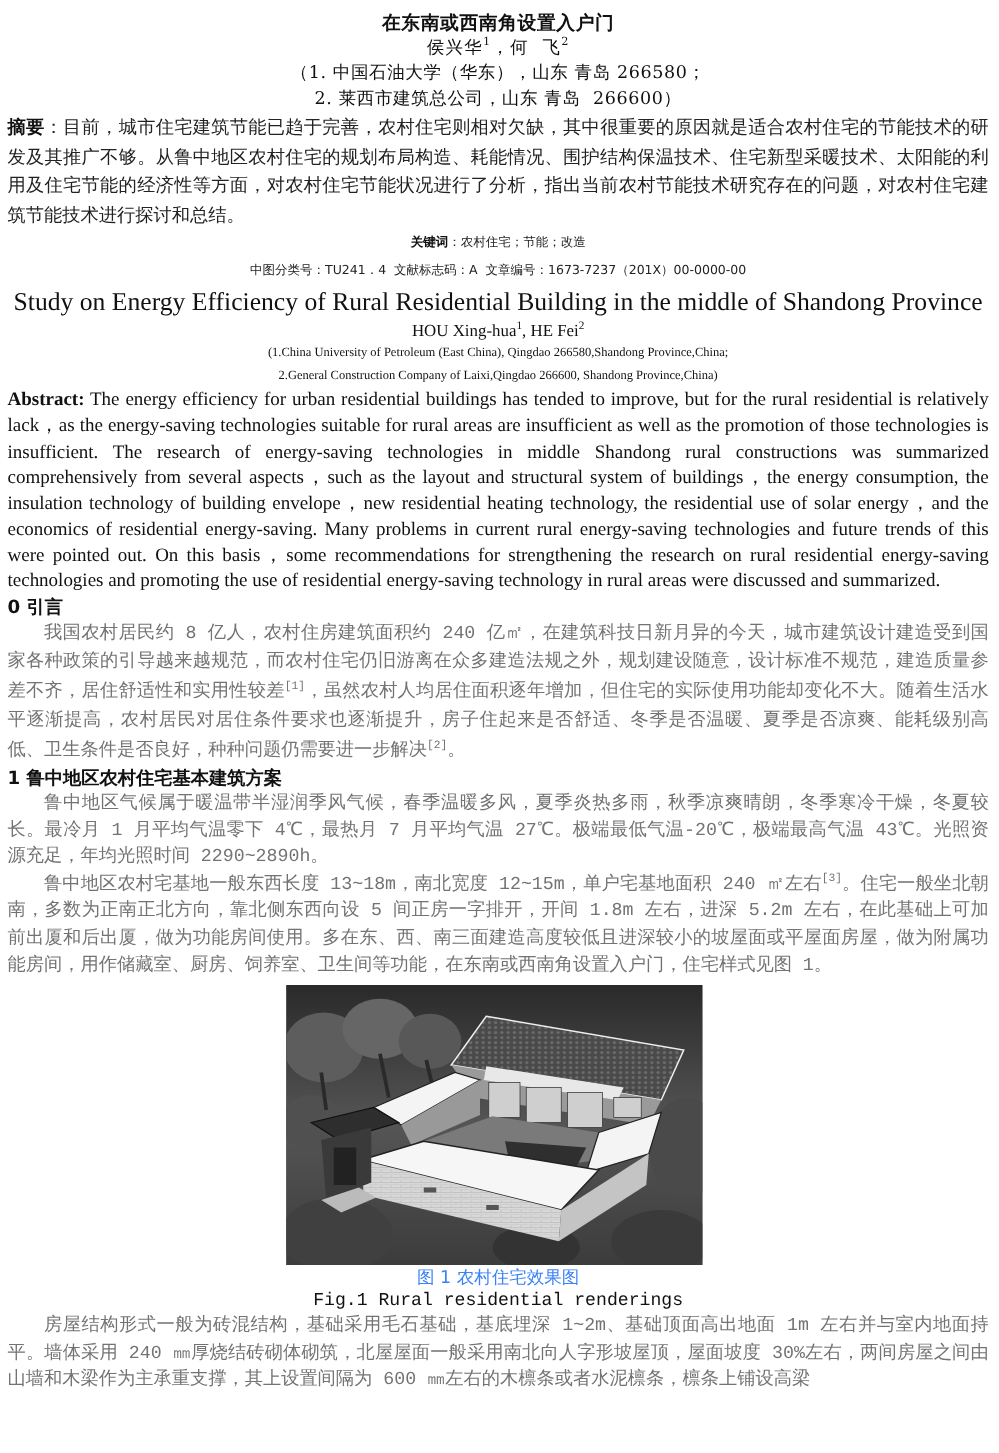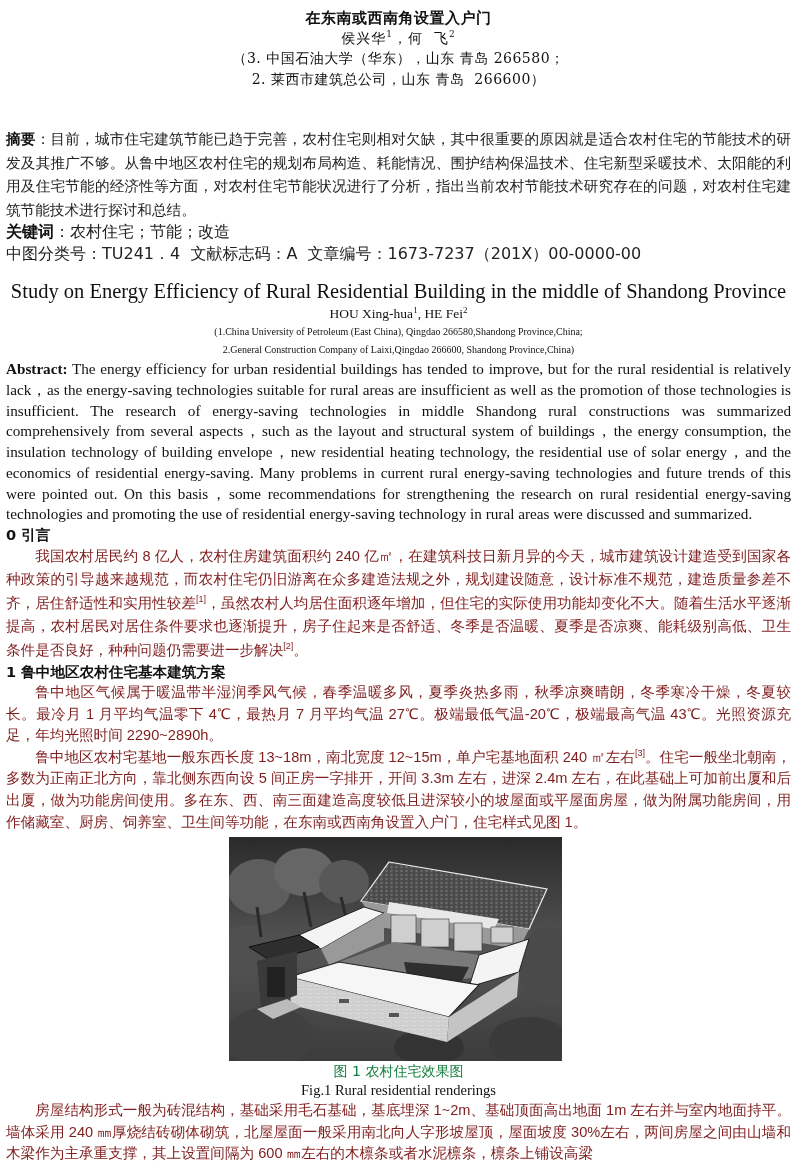--- a/index.html
+++ b/index.html
@@ -5,48 +5,48 @@
   html, body { margin: 0; padding: 0; background: #ffffff; }
   body {
     width: 799px; height: 1162px; overflow: hidden; position: relative;
     color: #111; font-family: "Liberation Serif", "DejaVu Serif", serif;
   }
   .page { position: absolute; left: 6px; top: 8px; width: 785px; }
   .center { text-align: center; }
   .cn-title { font-size: 15px; font-weight: bold; line-height: 20px; font-family: "DejaVu Sans", sans-serif; letter-spacing: 0.5px; }
   .cn-authors { font-size: 14px; line-height: 20px; font-family: "DejaVu Serif", serif; letter-spacing: 1px; }
   .cn-affil { font-size: 14px; line-height: 21px; font-family: "DejaVu Serif", serif; letter-spacing: 0.5px; }
-  .cn-par { font-size: 14.6px; line-height: 23.6px; text-align: justify; font-family: "DejaVu Sans", sans-serif; color: #222; margin-top: 37px; }
+  .cn-par { font-size: 14.6px; line-height: 23.6px; text-align: justify; font-family: "DejaVu Sans", sans-serif; color: #222; }
   .cn-par b, .lbl { font-weight: bold; color: #111; }
-  .cn-line { font-size: 16px; line-height: 22px; font-family: "DejaVu Sans", sans-serif; color: #222; }
-  .en-title { font-size: 20.5px; line-height: 25px; margin-top: 14px; font-family: "Liberation Serif", serif; }
+  .cn-line { font-size: 10px; line-height: 22px; font-family: "DejaVu Sans", sans-serif; color: #222; text-align: center; }
+  .en-title { font-size: 20.5px; line-height: 25px; margin-top: 2px; font-family: "Liberation Serif", serif; }
   .en-authors { font-size: 13.5px; line-height: 19px; font-family: Liberation Serif, serif; }
   .en-affil { font-size: 10px; line-height: 18px; font-family: "Liberation Serif", serif; }
   .en-par { font-size: 15.2px; line-height: 20.7px; text-align: justify; font-family: "Liberation Serif", serif; }
   .sec-head { font-size: 14.6px; line-height: 20px; font-weight: bold; font-family: "DejaVu Sans", sans-serif; }
-  .body-par { font-size: 14.6px; line-height: 21.6px; text-align: justify; text-indent: 2em; font-family: Liberation Sans, sans-serif; color: #7f1d1d; }
+  .body-par { font-size: 14.6px; line-height: 21.6px; text-align: justify; text-indent: 2em; font-family: Liberation Mono, monospace; color: #737373; }
   sup { font-size: 9px; line-height: 0; vertical-align: super; }
   .figure { position: relative; width: 333px; height: 224px; margin: 4px auto 0 auto; left: -3px;
     background: #3a3a3a; overflow: hidden; }
   .figure svg { display: block; }
-  .cap-cn { font-size: 14px; line-height: 19px; font-family: "DejaVu Sans", sans-serif; color: #15803d; margin-top: 1px; }
-  .cap-en { font-size: 14.5px; line-height: 19px; font-family: Liberation Serif, serif; text-align: center; }
+  .cap-cn { font-size: 14px; line-height: 19px; font-family: "DejaVu Sans", sans-serif; color: #3b82f6; margin-top: 1px; }
+  .cap-en { font-size: 14.5px; line-height: 19px; font-family: Liberation Mono, monospace; text-align: center; }
 </style>
 </head>
 <body>
 
 <div class="page">
 
   <div class="center cn-title">在东南或西南角设置入户门</div>
 
   <div class="center cn-authors">
     <span>侯兴华</span><sup>1</sup><span>，</span><span style="white-space:pre">何  飞</span><sup>2</sup>
   </div>
 
-  <div class="center cn-affil">（3. 中国石油大学（华东），山东 青岛 266580；</div>
+  <div class="center cn-affil">（1. 中国石油大学（华东），山东 青岛 266580；</div>
   <div class="center cn-affil" style="white-space:pre">2. 莱西市建筑总公司，山东 青岛  266600）</div>
 
   <div class="cn-par">
     <span class="lbl">摘要</span><span>：目前，城市住宅建筑节能已趋于完善，农村住宅则相对欠缺，其中很重要的原因就是适合农村住宅的节能技术的研发及其推广不够。从鲁中地区农村住宅的规划布局构造、耗能情况、围护结构保温技术、住宅新型采暖技术、太阳能的利用及住宅节能的经济性等方面，对农村住宅节能状况进行了分析，指出当前农村节能技术研究存在的问题，对农村住宅建筑节能技术进行探讨和总结。</span>
   </div>
 
   <div class="cn-line">
     <span class="lbl">关键词</span><span>：农村住宅；节能；改造</span>
   </div>
 
@@ -69,21 +69,21 @@
   <div class="sec-head">0 引言</div>
   <div class="body-par" style="line-height:23.4px">
     <span>我国农村居民约 8 亿人，农村住房建筑面积约 240 亿㎡，在建筑科技日新月异的今天，城市建筑设计建造受到国家各种政策的引导越来越规范，而农村住宅仍旧游离在众多建造法规之外，规划建设随意，设计标准不规范，建造质量参差不齐，居住舒适性和实用性较差</span><sup>[1]</sup><span>，虽然农村人均居住面积逐年增加，但住宅的实际使用功能却变化不大。随着生活水平逐渐提高，农村居民对居住条件要求也逐渐提升，房子住起来是否舒适、冬季是否温暖、夏季是否凉爽、能耗级别高低、卫生条件是否良好，种种问题仍需要进一步解决</span><sup>[2]</sup><span>。</span>
   </div>
 
   <div class="sec-head">1 鲁中地区农村住宅基本建筑方案</div>
   <div class="body-par">
     <span>鲁中地区气候属于暖温带半湿润季风气候，春季温暖多风，夏季炎热多雨，秋季凉爽晴朗，冬季寒冷干燥，冬夏较长。最冷月 1 月平均气温零下 4℃，最热月 7 月平均气温 27℃。极端最低气温-20℃，极端最高气温 43℃。光照资源充足，年均光照时间 2290~2890h。</span>
   </div>
   <div class="body-par">
-    <span>鲁中地区农村宅基地一般东西长度 13~18m，南北宽度 12~15m，单户宅基地面积 240 ㎡左右</span><sup>[3]</sup><span>。住宅一般坐北朝南，多数为正南正北方向，靠北侧东西向设 5 间正房一字排开，开间 3.3m 左右，进深 2.4m 左右，在此基础上可加前出厦和后出厦，做为功能房间使用。多在东、西、南三面建造高度较低且进深较小的坡屋面或平屋面房屋，做为附属功能房间，用作储藏室、厨房、饲养室、卫生间等功能，在东南或西南角设置入户门，住宅样式见图 1。</span>
+    <span>鲁中地区农村宅基地一般东西长度 13~18m，南北宽度 12~15m，单户宅基地面积 240 ㎡左右</span><sup>[3]</sup><span>。住宅一般坐北朝南，多数为正南正北方向，靠北侧东西向设 5 间正房一字排开，开间 1.8m 左右，进深 5.2m 左右，在此基础上可加前出厦和后出厦，做为功能房间使用。多在东、西、南三面建造高度较低且进深较小的坡屋面或平屋面房屋，做为附属功能房间，用作储藏室、厨房、饲养室、卫生间等功能，在东南或西南角设置入户门，住宅样式见图 1。</span>
   </div>
 
   <div class="figure" title="rural courtyard house rendering">
     <svg width="333" height="224" viewBox="0 0 333 224">
       <defs>
         <linearGradient id="bg" x1="0" y1="0" x2="0" y2="1">
           <stop offset="0" stop-color="#2a2a2a"></stop>
           <stop offset="0.5" stop-color="#555"></stop>
           <stop offset="1" stop-color="#3c3c3c"></stop>
         </linearGradient>

